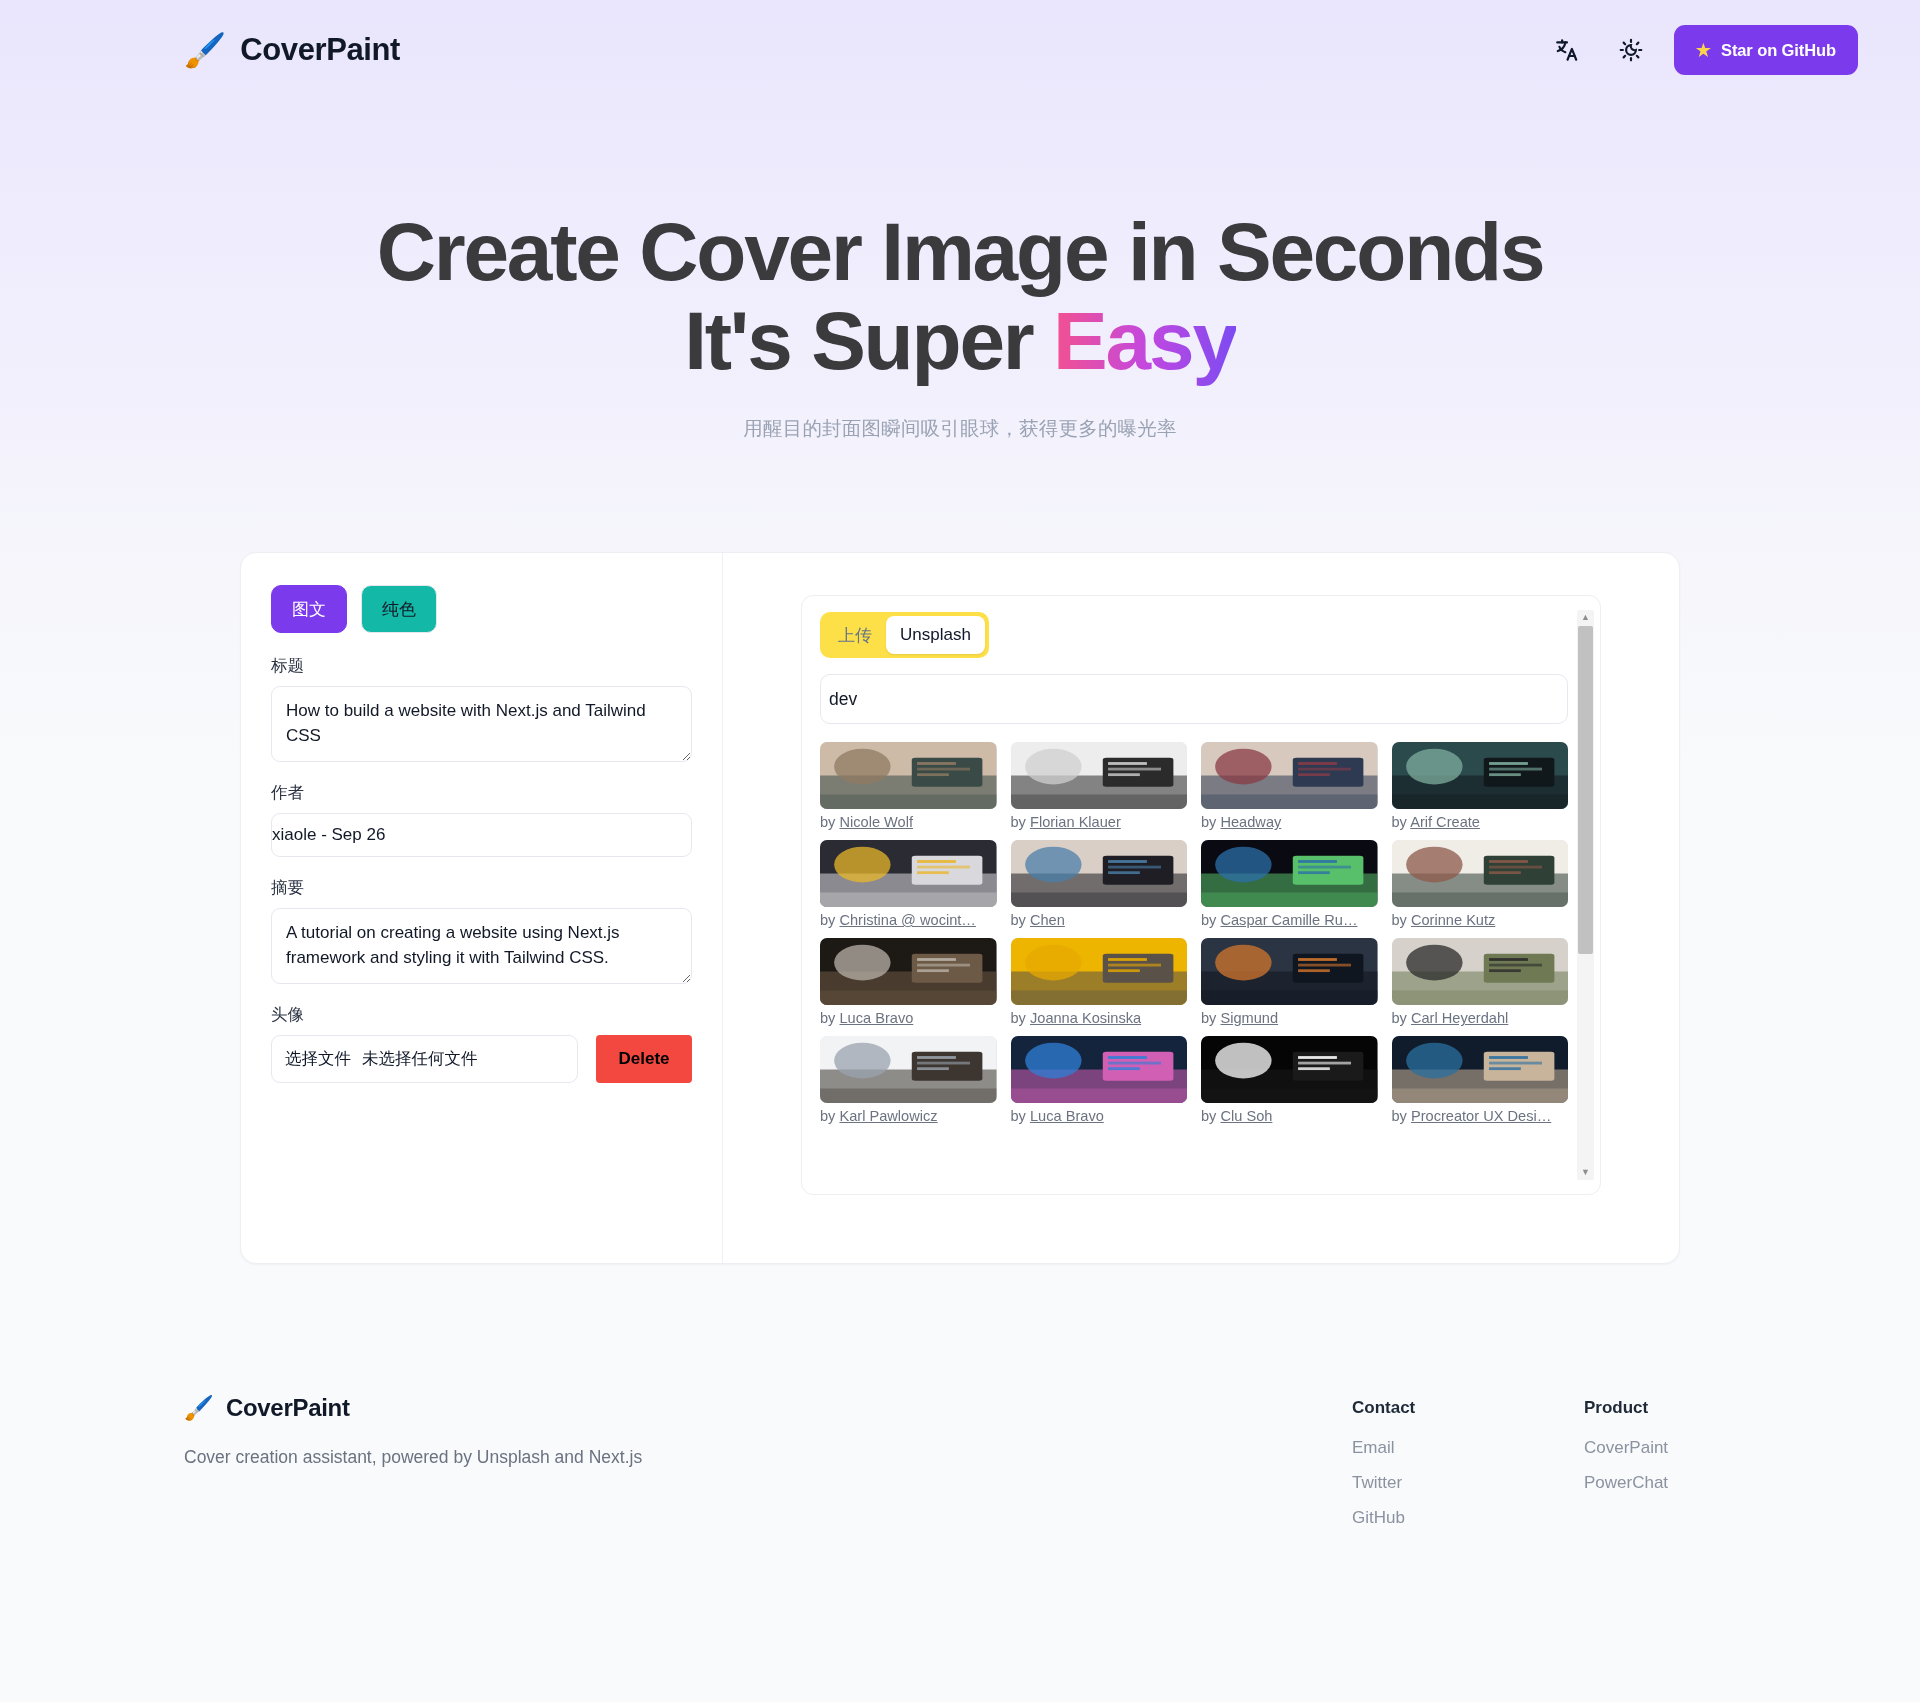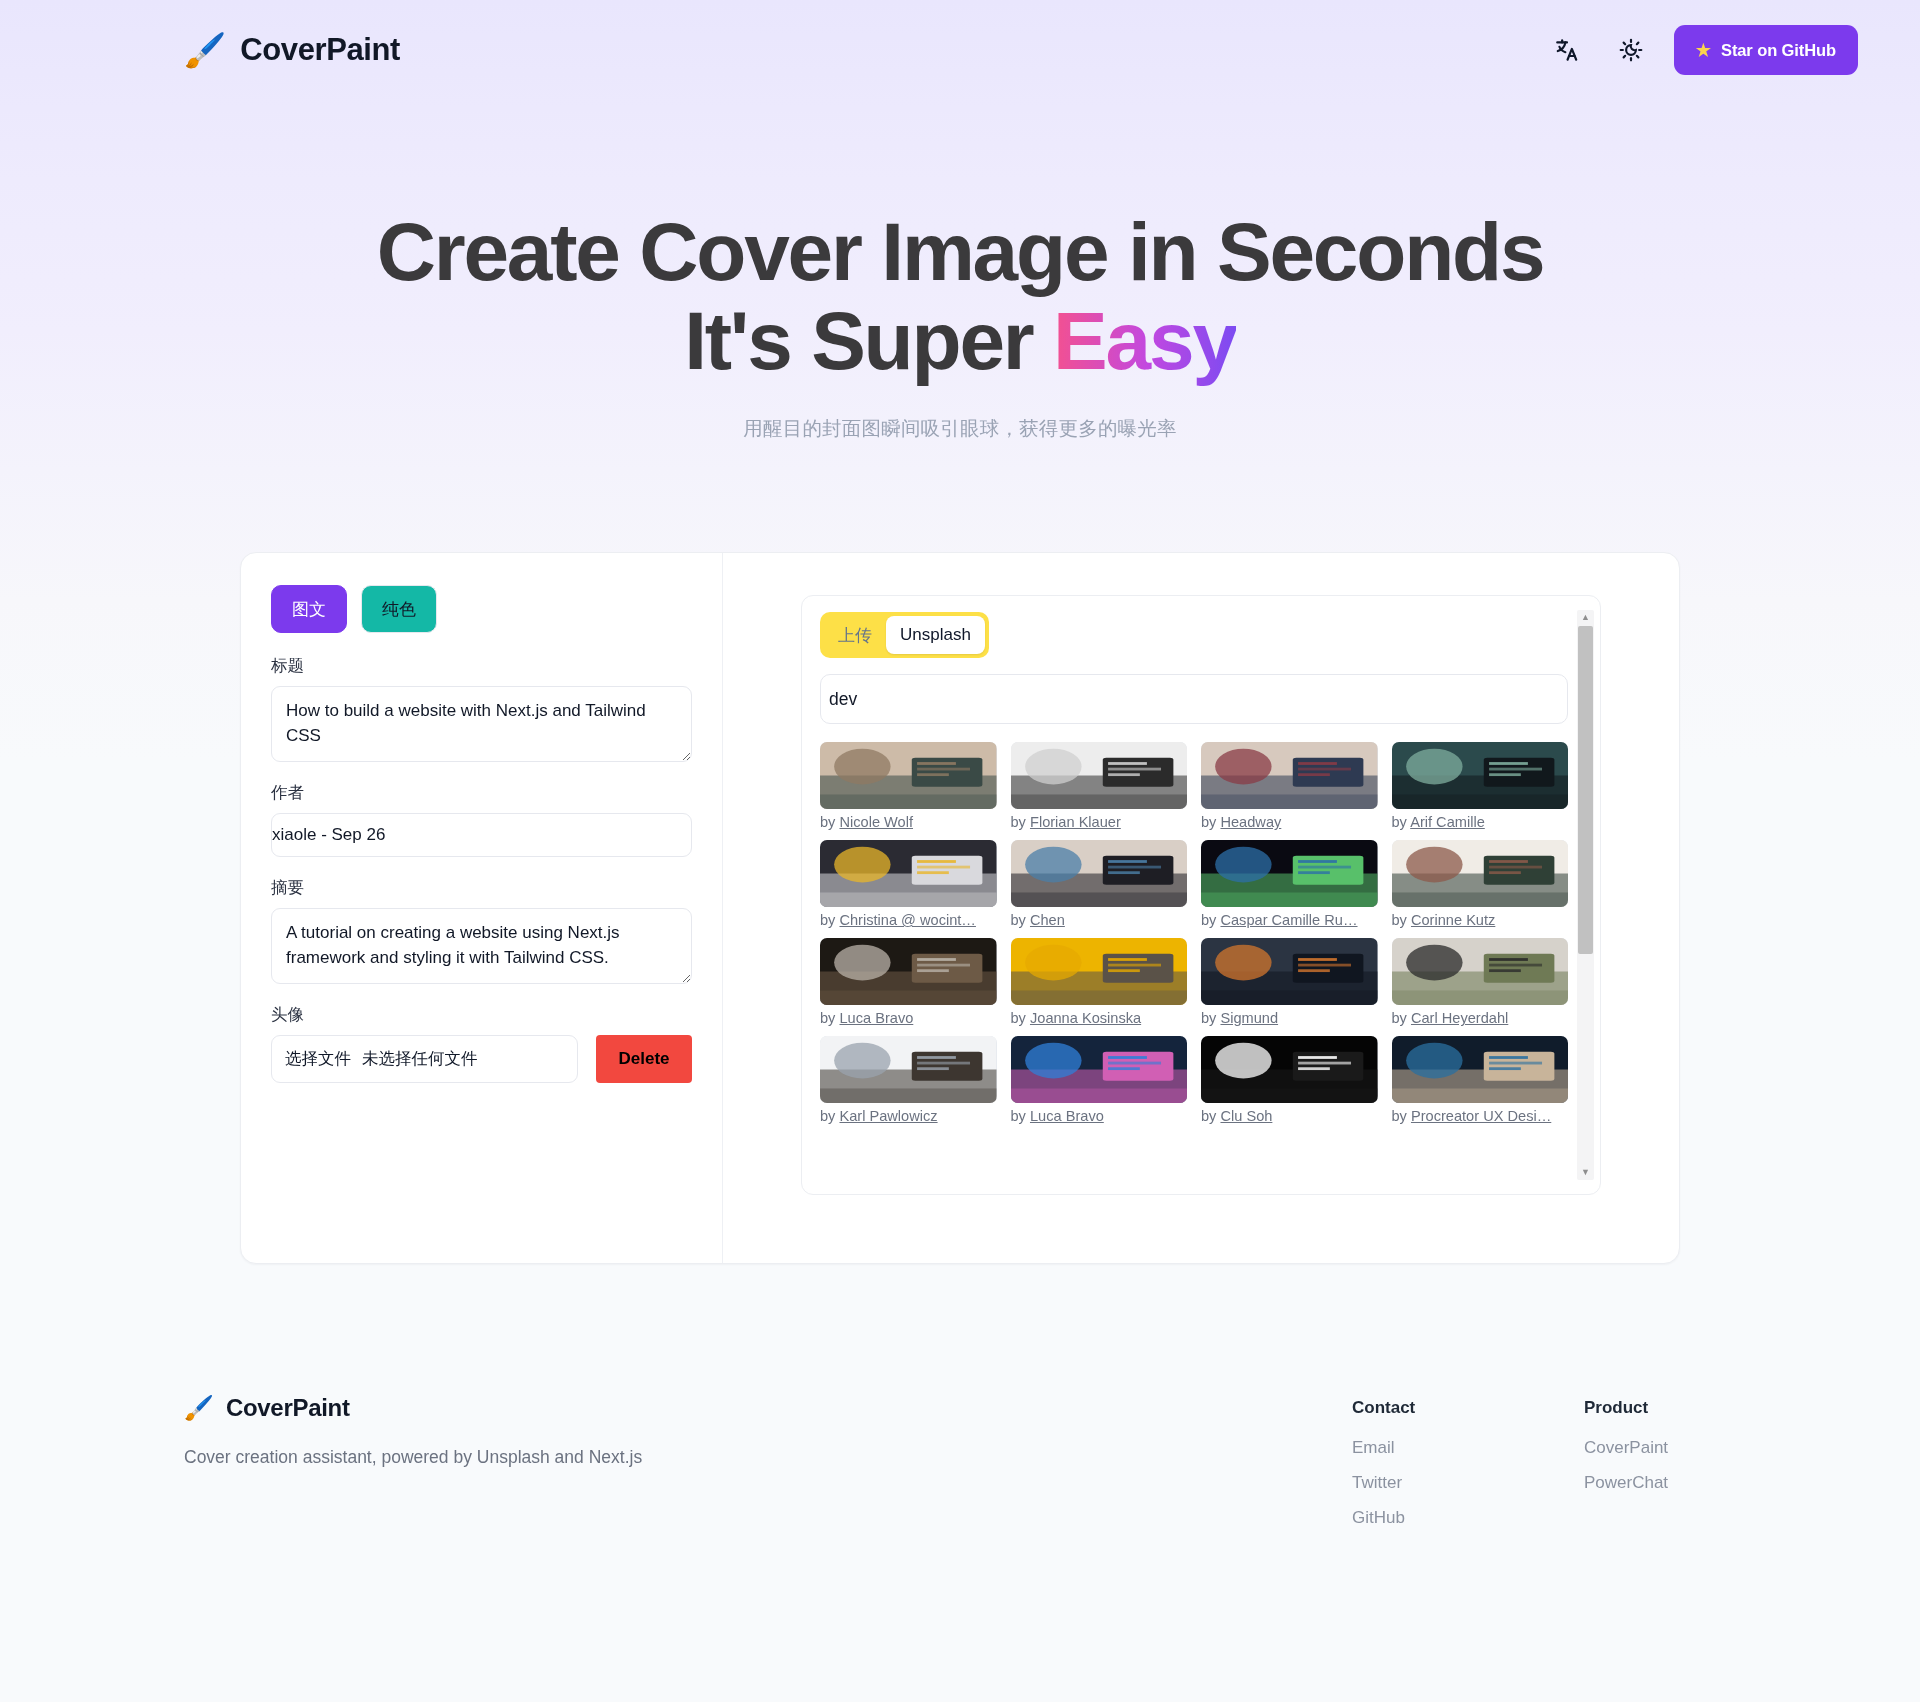--- a/index.html
+++ b/index.html
@@ -455,21 +455,21 @@
     <rect x="0" y="0" width="100" height="60" fill="#2b4a4c"></rect>
     <rect x="0" y="30" width="100" height="30" fill="#11181c" opacity=".55"></rect>
     <circle cx="24" cy="22" r="16" fill="#7fae9d" opacity=".75"></circle>
     <rect x="52" y="14" width="40" height="26" rx="2" fill="#11181c"></rect>
     <rect x="55" y="18" width="22" height="2.5" fill="#7fae9d" opacity=".9"></rect>
     <rect x="55" y="23" width="30" height="2.5" fill="#7fae9d" opacity=".6"></rect>
     <rect x="55" y="28" width="18" height="2.5" fill="#7fae9d" opacity=".8"></rect>
     <rect x="0" y="47" width="100" height="13" fill="#11181c" opacity=".35"></rect>
   </svg>
                 </div>
-                <div class="photo-credit"><span>by </span><u>Arif Camille</u></div>
+                <div class="photo-credit"><span>by </span><u>Arif Create</u></div>
               </div>
               <div class="photo-cell">
                 <div class="photo-thumb">
                   <svg viewBox="0 0 100 60" preserveAspectRatio="none">
     <rect x="0" y="0" width="100" height="60" fill="#2b2b33"></rect>
     <rect x="0" y="30" width="100" height="30" fill="#d9d9dd" opacity=".55"></rect>
     <circle cx="24" cy="22" r="16" fill="#e8b52a" opacity=".75"></circle>
     <rect x="52" y="14" width="40" height="26" rx="2" fill="#d9d9dd"></rect>
     <rect x="55" y="18" width="22" height="2.5" fill="#e8b52a" opacity=".9"></rect>
     <rect x="55" y="23" width="30" height="2.5" fill="#e8b52a" opacity=".6"></rect>

